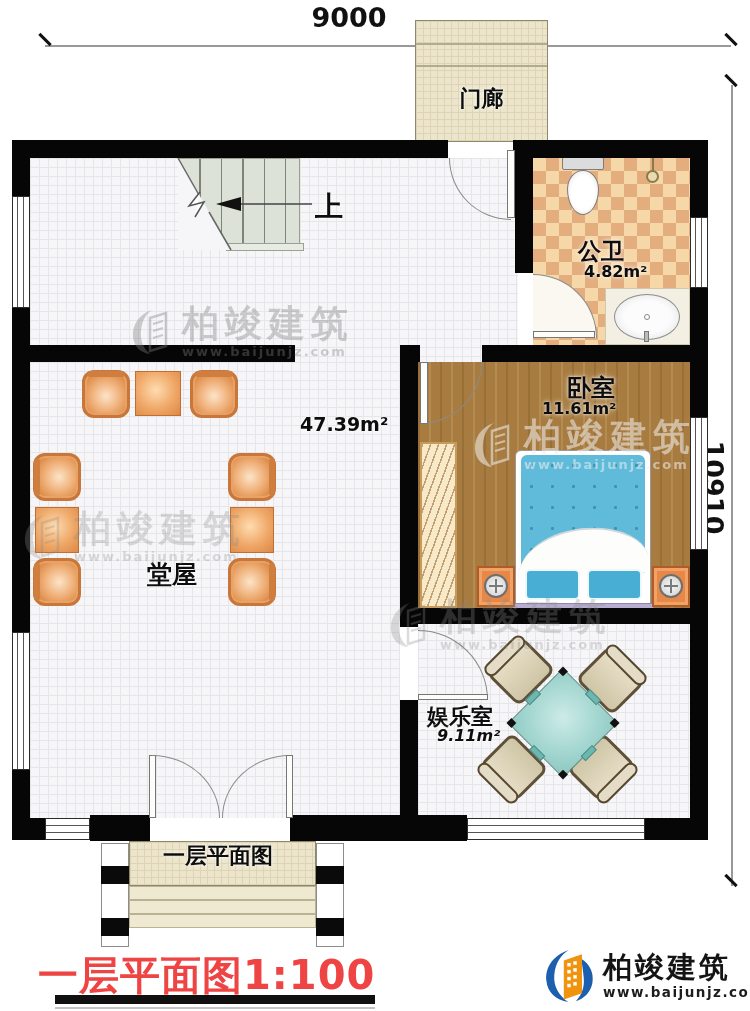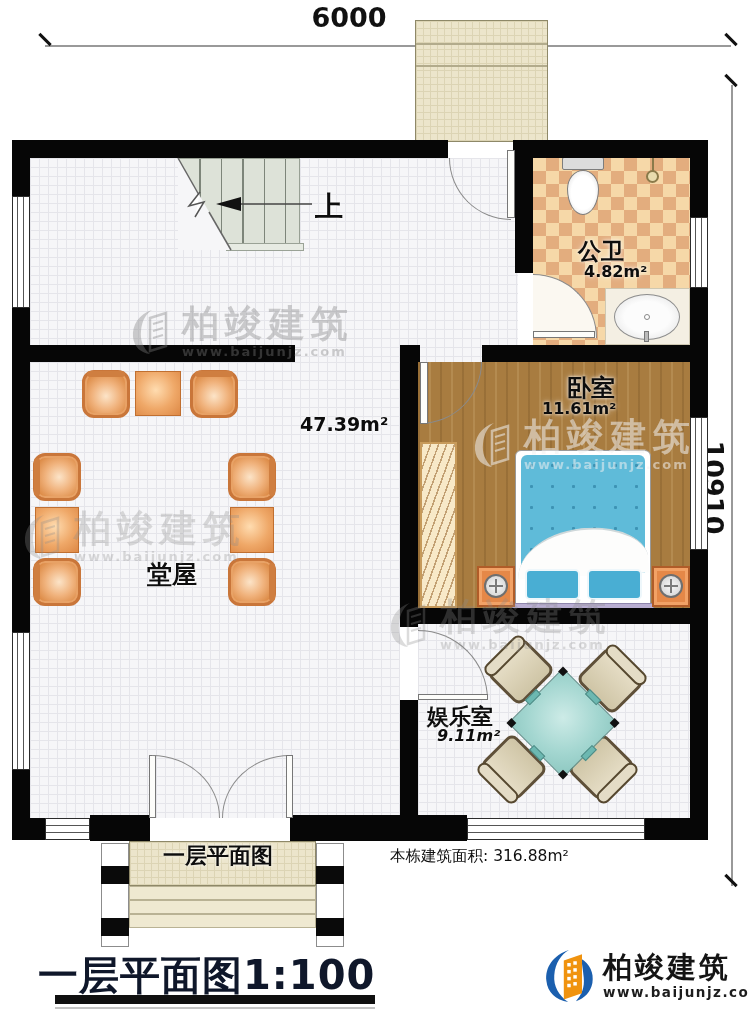--- a/index.html
+++ b/index.html
@@ -63,44 +63,45 @@
   .dimline{position:absolute;background:#999;}
   .dimtick{position:absolute;width:16px;height:3px;background:#111;transform:rotate(45deg);}
   .stepline{position:absolute;background:#b2ab8c;}
   .column{position:absolute;background:#fff;border:1px solid #8c8c8c;box-sizing:border-box;}
   .colcap{position:absolute;background:#0a0a0a;}
   .stepband{position:absolute;background:#efe9d1;border:1px solid #b9b294;box-sizing:border-box;}
   .watermark{position:absolute;display:flex;align-items:center;gap:8px;pointer-events:none;}
   .watermark .wm-big{font-size:37px;font-weight:bold;letter-spacing:6px;line-height:1.05;}
   .watermark .wm-url{font-size:13px;font-weight:bold;letter-spacing:2px;}
   .infoline{font-size:15.5px;color:#0f0f0f;line-height:23px;white-space:nowrap;}
-  #title-row{position:absolute;left:38px;top:948px;font-size:40px;color:#0f172a;font-weight:600;letter-spacing:1px;white-space:nowrap;}
+  #title-row{position:absolute;left:38px;top:948px;font-size:40px;color:#ef4444;font-weight:600;letter-spacing:1px;white-space:nowrap;}
   #brand-name{font-size:29px;font-weight:bold;color:#141414;letter-spacing:3px;line-height:1.1;}
   #brand-url{font-size:13.5px;font-weight:bold;color:#1d1d1d;letter-spacing:1.5px;}
   svg{display:block;}
 </style>
 </head>
 <body>
 
 <div id="canvas">
 
   <div class="dimline" style="left:45px;top:45px;width:686px;height:1.5px;"></div>
   <div class="dimtick" style="left:37px;top:38px;"></div>
   <div class="dimtick" style="left:723px;top:38px;"></div>
-  <div class="dimlabel" style="left:299px;top:2px;width:100px;text-align:center;font-size:27px;">6000</div>
+  <div class="dimlabel" style="left:299px;top:2px;width:100px;text-align:center;font-size:27px;">9000</div>
 
   <div class="dimline" style="left:731px;top:85px;width:1.5px;height:801px;"></div>
   <div class="dimtick" style="left:723px;top:79px;"></div>
   <div class="dimtick" style="left:723px;top:879px;"></div>
   <div class="dimlabel" style="left:668px;top:470px;width:90px;text-align:center;font-size:27px;transform:rotate(90deg);">10910</div>
 
   <div class="tile" style="left:415px;top:20px;width:133px;height:122px;">
     <div class="stepline" style="left:0;top:22px;width:131px;height:1.5px;"></div>
     <div class="stepline" style="left:0;top:44px;width:131px;height:1.5px;"></div>
   </div>
+  <div class="rlabel" style="left:415px;top:84px;width:133px;text-align:center;font-size:22px;">门廊</div>
 
   <div class="gridfloor" style="left:30px;top:158px;width:488px;height:204px;"></div>
   <div class="gridfloor" style="left:30px;top:362px;width:370px;height:456px;"></div>
   <div class="checker" style="left:533px;top:158px;width:157px;height:187px;"></div>
   <div class="marble" style="left:605px;top:288px;width:85px;height:57px;"></div>
   <div class="wood" style="left:418px;top:362px;width:272px;height:246px;"></div>
   <div class="gridfloor" style="left:418px;top:622px;width:272px;height:196px;"></div>
 
   <div class="abs" style="left:178px;top:158px;width:122px;height:90px;background:#dde2d8;border:1px solid #98a094;box-sizing:border-box;
               background-image:repeating-linear-gradient(90deg,transparent 0 20px,#7d857a 20px 21.5px);"></div>
@@ -277,21 +278,20 @@
       <line x1="23" y1="23" x2="33" y2="20" stroke="currentColor" stroke-width="2"></line>
       <line x1="23" y1="30" x2="33" y2="27" stroke="currentColor" stroke-width="2"></line>
     </svg>
     <div>
       <div class="wm-big">柏竣建筑</div>
       <div class="wm-url">www.baijunjz.com</div>
     </div>
   </div>
 
   <div class="abs" style="left:390px;top:845px;">
-    <div class="infoline">本栋建筑面积: 316.88m²</div>
   </div>
 
   <div id="title-row">
     <span>一层平面图</span><span>1:100</span>
   </div>
   <div class="abs" style="left:55px;top:995px;width:320px;height:9px;background:#101010;"></div>
   <div class="abs" style="left:55px;top:1007px;width:320px;height:2px;background:#c4c4c4;"></div>
 
   <div class="abs" style="left:543px;top:948px;display:flex;align-items:center;gap:8px;">
     <svg width="52" height="56" viewBox="0 0 60 64">

